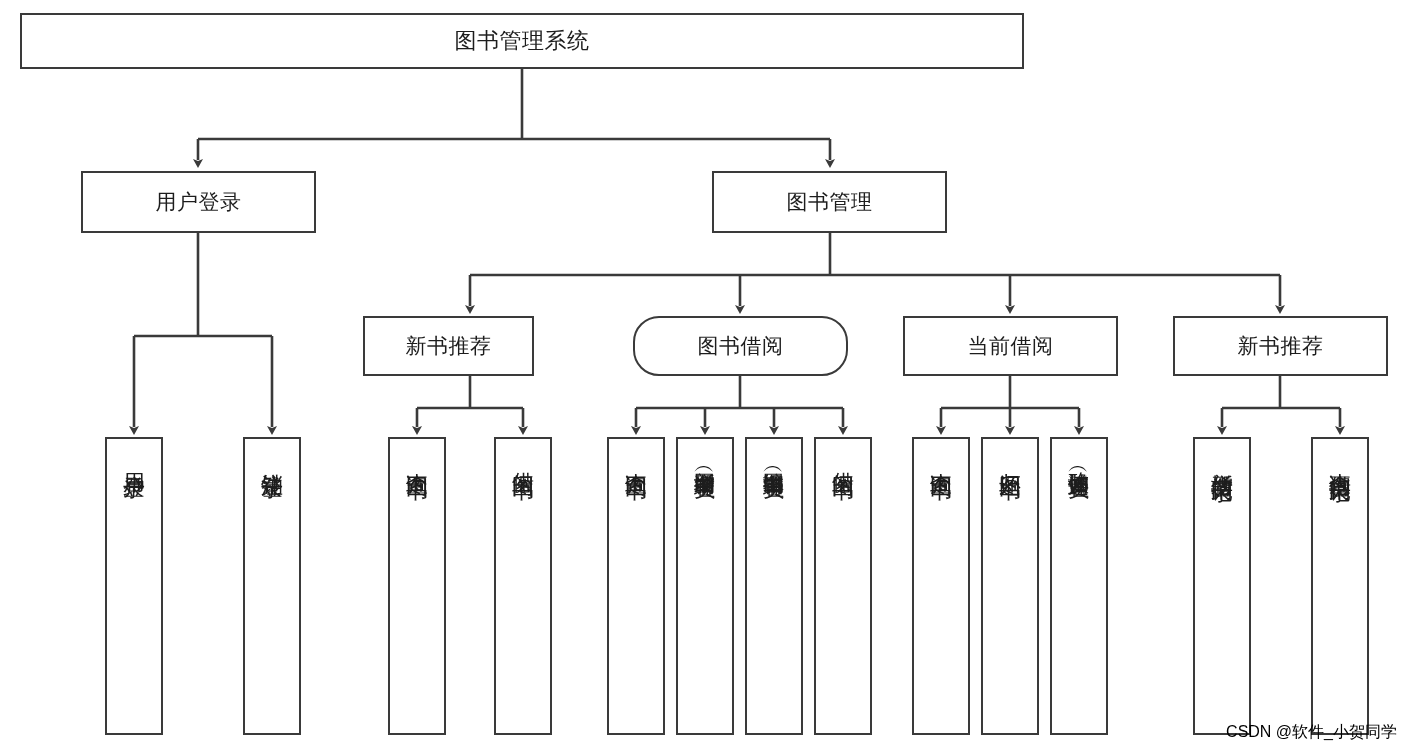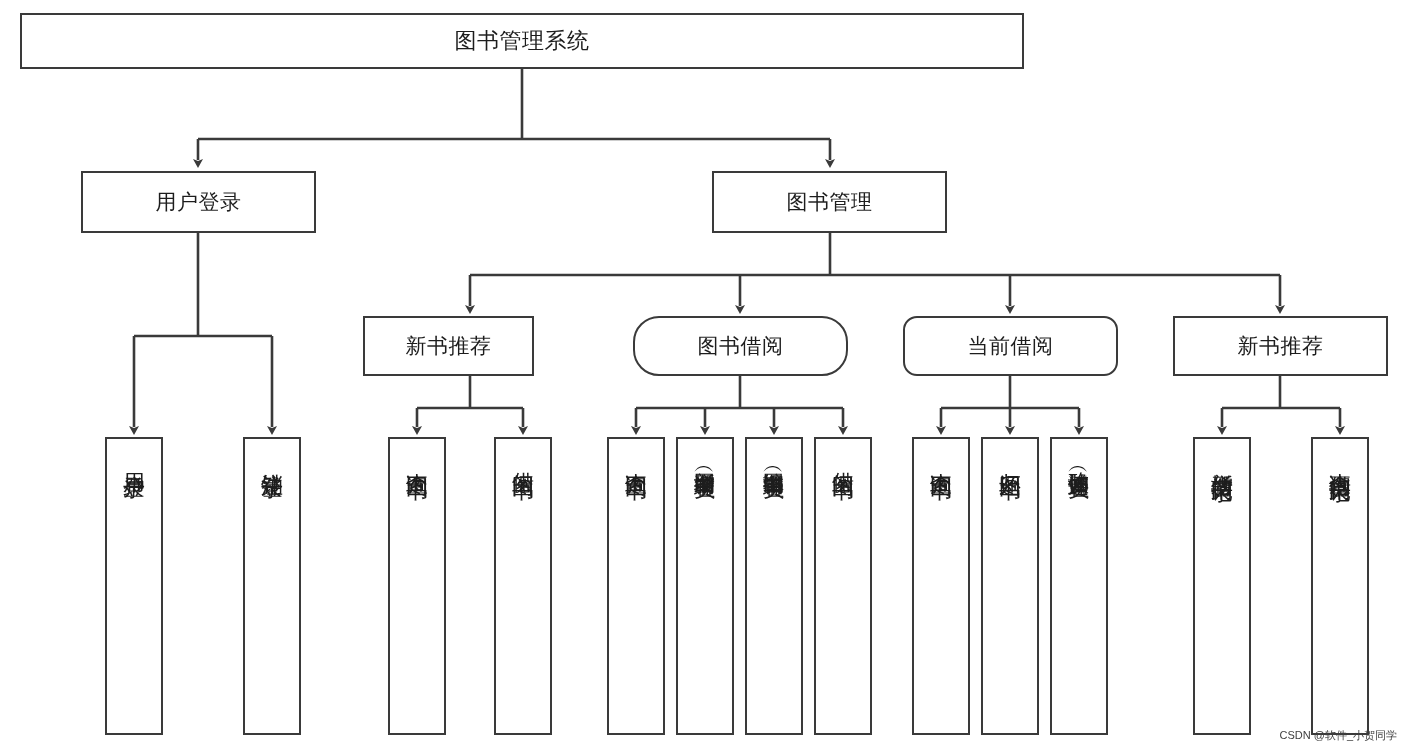--- a/index.html
+++ b/index.html
@@ -44,22 +44,22 @@
     font-size:22px;
     line-height:1.0;
     letter-spacing:2px;
     white-space:nowrap;
   }
   .leaf.tall .lbl{font-size:21px;letter-spacing:1px;}
 
   #watermark{
     position:absolute;
     right:8px;bottom:4px;
-    font-size:11px;
-    color:#404040;
+    font-size:16px;
+    color:#000000;
     z-index:9;
     white-space:nowrap;
   }
 </style>
 </head>
 <body>
 
 <div id="stage">
 
   <svg id="wires" viewBox="0 0 1405 747" xmlns="http://www.w3.org/2000/svg">
@@ -125,21 +125,21 @@
   <div class="node h-node" style="left:712px;top:171px;width:235px;height:62px;">
     <span class="lbl">图书管理</span>
   </div>
 
   <div class="node h-node" style="left:363px;top:316px;width:171px;height:60px;">
     <span class="lbl">新书推荐</span>
   </div>
   <div class="node h-node" style="left:633px;top:316px;width:215px;height:60px;border-radius:26px;">
     <span class="lbl">图书借阅</span>
   </div>
-  <div class="node h-node" style="left:903px;top:316px;width:215px;height:60px;border-radius:14px;">
+  <div class="node h-node" style="left:903px;top:316px;width:215px;height:60px;">
     <span class="lbl">当前借阅</span>
   </div>
   <div class="node h-node" style="left:1173px;top:316px;width:215px;height:60px;">
     <span class="lbl">新书推荐</span>
   </div>
 
   <div class="node leaf" style="left:105px;top:437px;width:58px;height:298px;">
     <span class="lbl">用户登录</span>
   </div>
   <div class="node leaf" style="left:243px;top:437px;width:58px;height:298px;">

